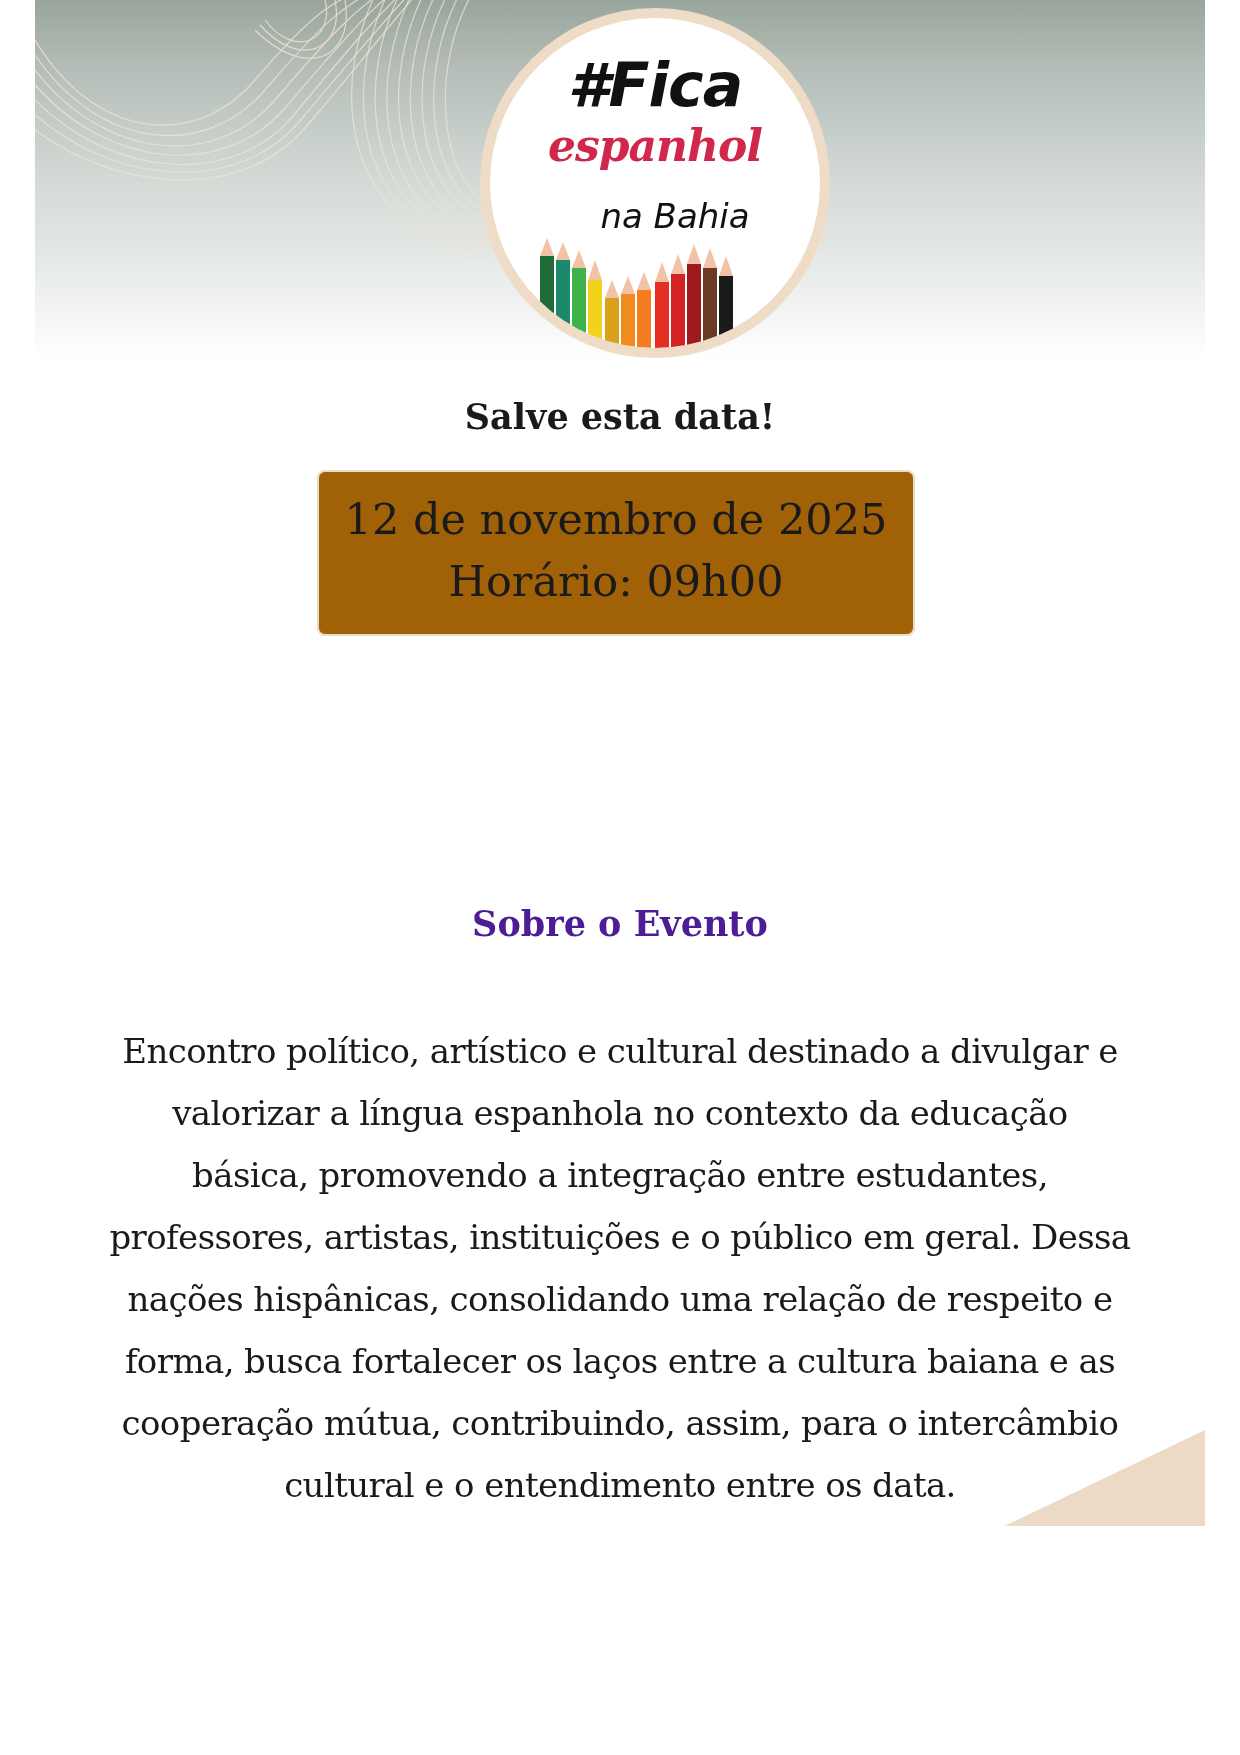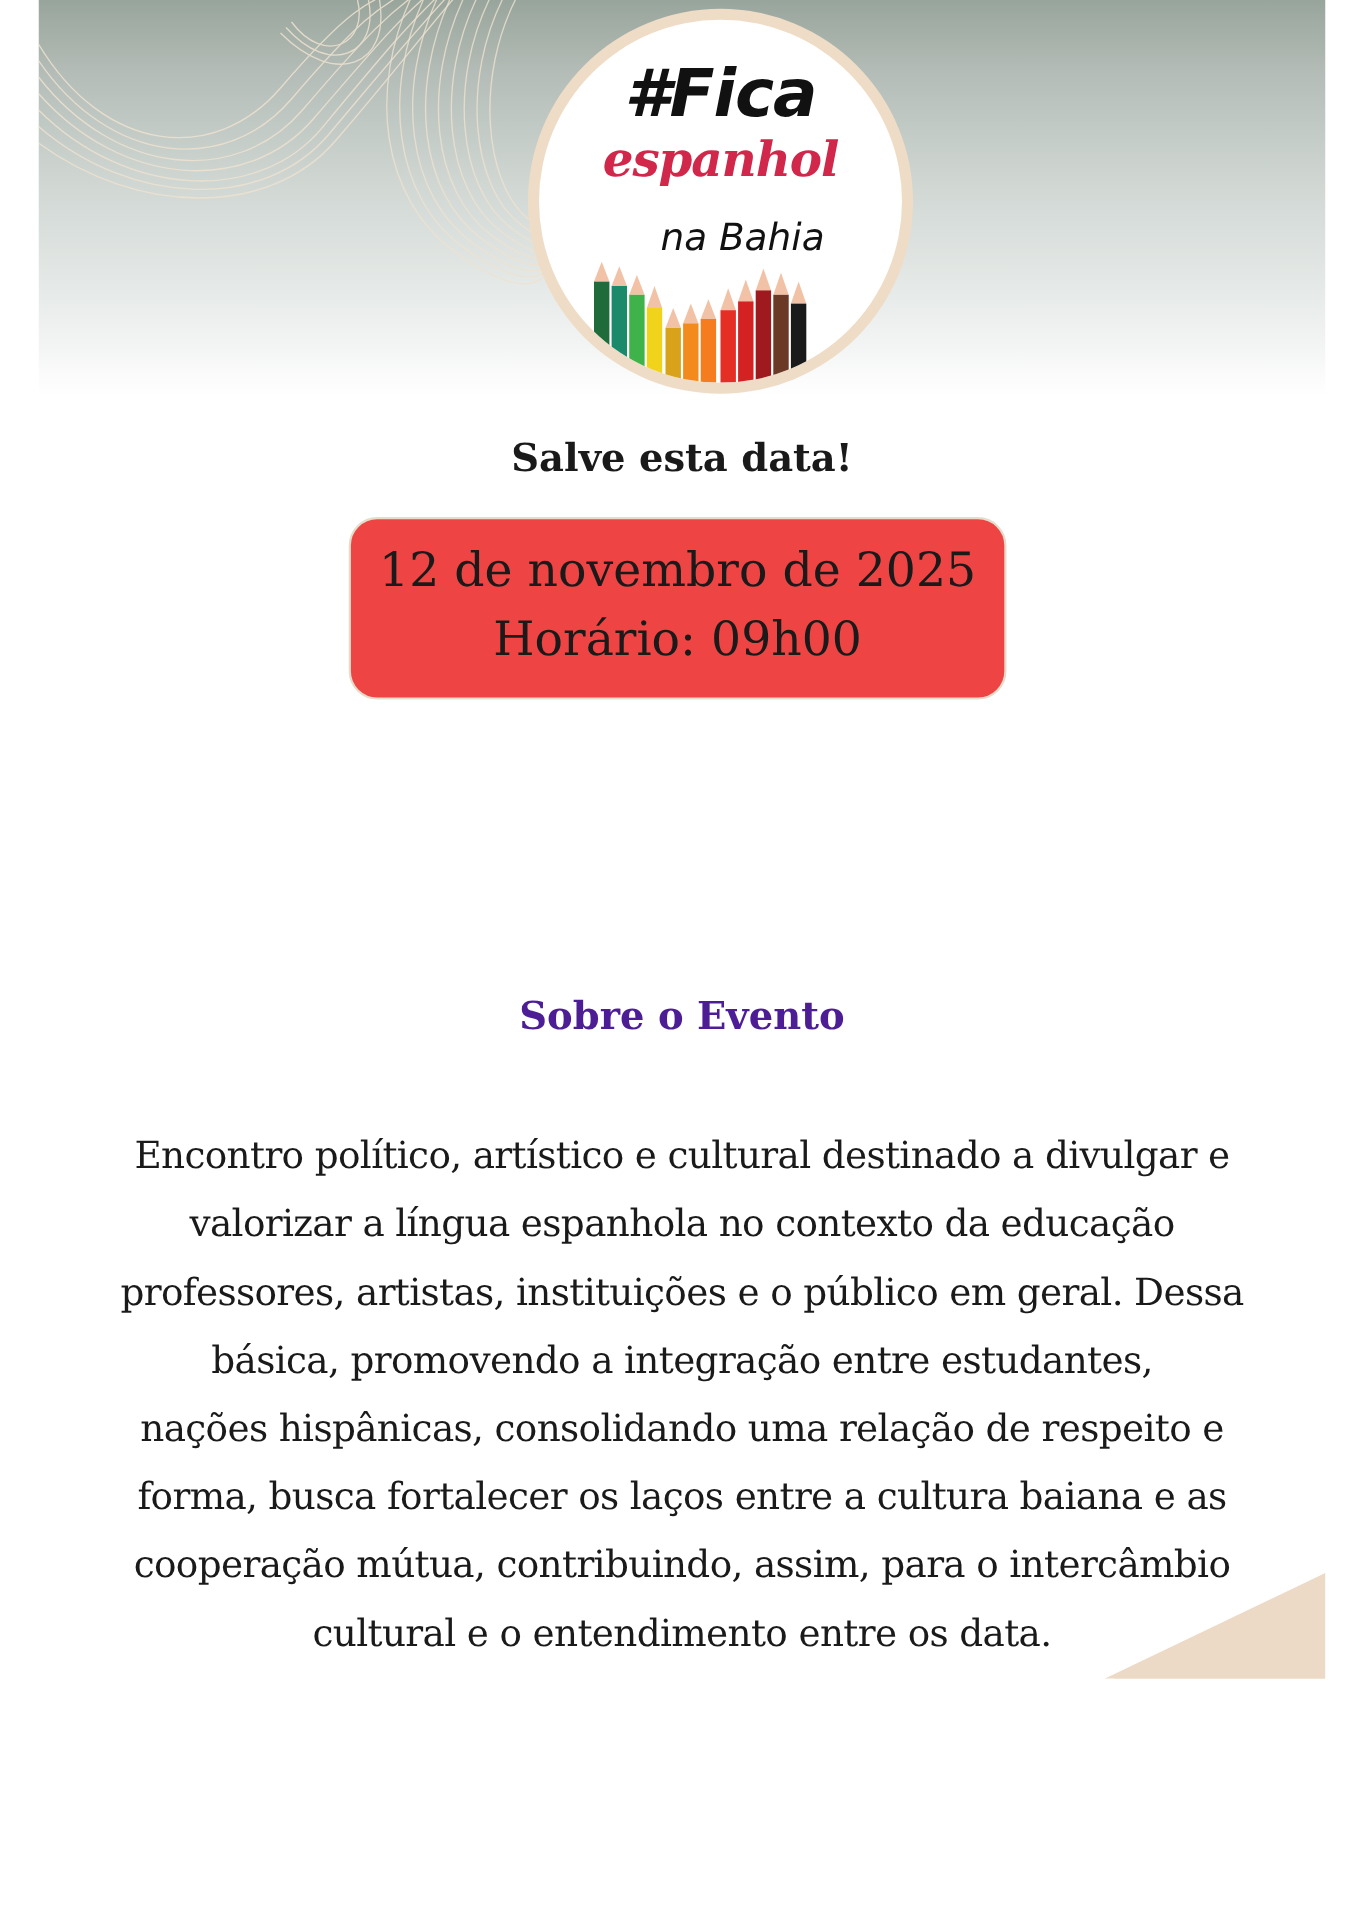--- a/index.html
+++ b/index.html
@@ -94,22 +94,22 @@
       font-size: 35px;
       color: #1a1a1a;
     }
     .date-box {
       position: absolute;
       left: 282px;
       top: 470px;
       width: 594px;
       height: 162px;
       border: 2px solid #e4ddcc;
-      border-radius: 26px;
-      background: #ef4444;
+      border-radius: 8px;
+      background: #a16207;
       text-align: center;
     }
     .date-line {
       font-size: 43px;
       line-height: 62px;
       color: #1a1a1a;
     }
     .date-line.first { margin-top: 16px; }
     .location {
       position: absolute;
@@ -250,22 +250,22 @@
     <div class="date-line first">12 de novembro de 2025</div>
     <div class="date-line">Horário: 09h00</div>
   </div>
 
 
   <div class="about-title">Sobre o Evento</div>
 
   <div class="description">
     <div>Encontro político, artístico e cultural destinado a divulgar e</div>
     <div>valorizar a língua espanhola no contexto da educação</div>
+    <div>básica, promovendo a integração entre estudantes,</div>
     <div>professores, artistas, instituições e o público em geral. Dessa</div>
-    <div>básica, promovendo a integração entre estudantes,</div>
     <div>nações hispânicas, consolidando uma relação de respeito e</div>
     <div>forma, busca fortalecer os laços entre a cultura baiana e as</div>
     <div>cooperação mútua, contribuindo, assim, para o intercâmbio</div>
     <div>cultural e o entendimento entre os data.</div>
   </div>
 
   <svg class="footer-svg" width="1170" height="355" viewBox="0 0 1170 355">
 
     <polygon points="1170,30 1170,355 0,355 360,355 700,255" fill="#eddac6"></polygon>
     <polygon points="1170,30 1170,355 520,355" fill="#eddac6"></polygon>

